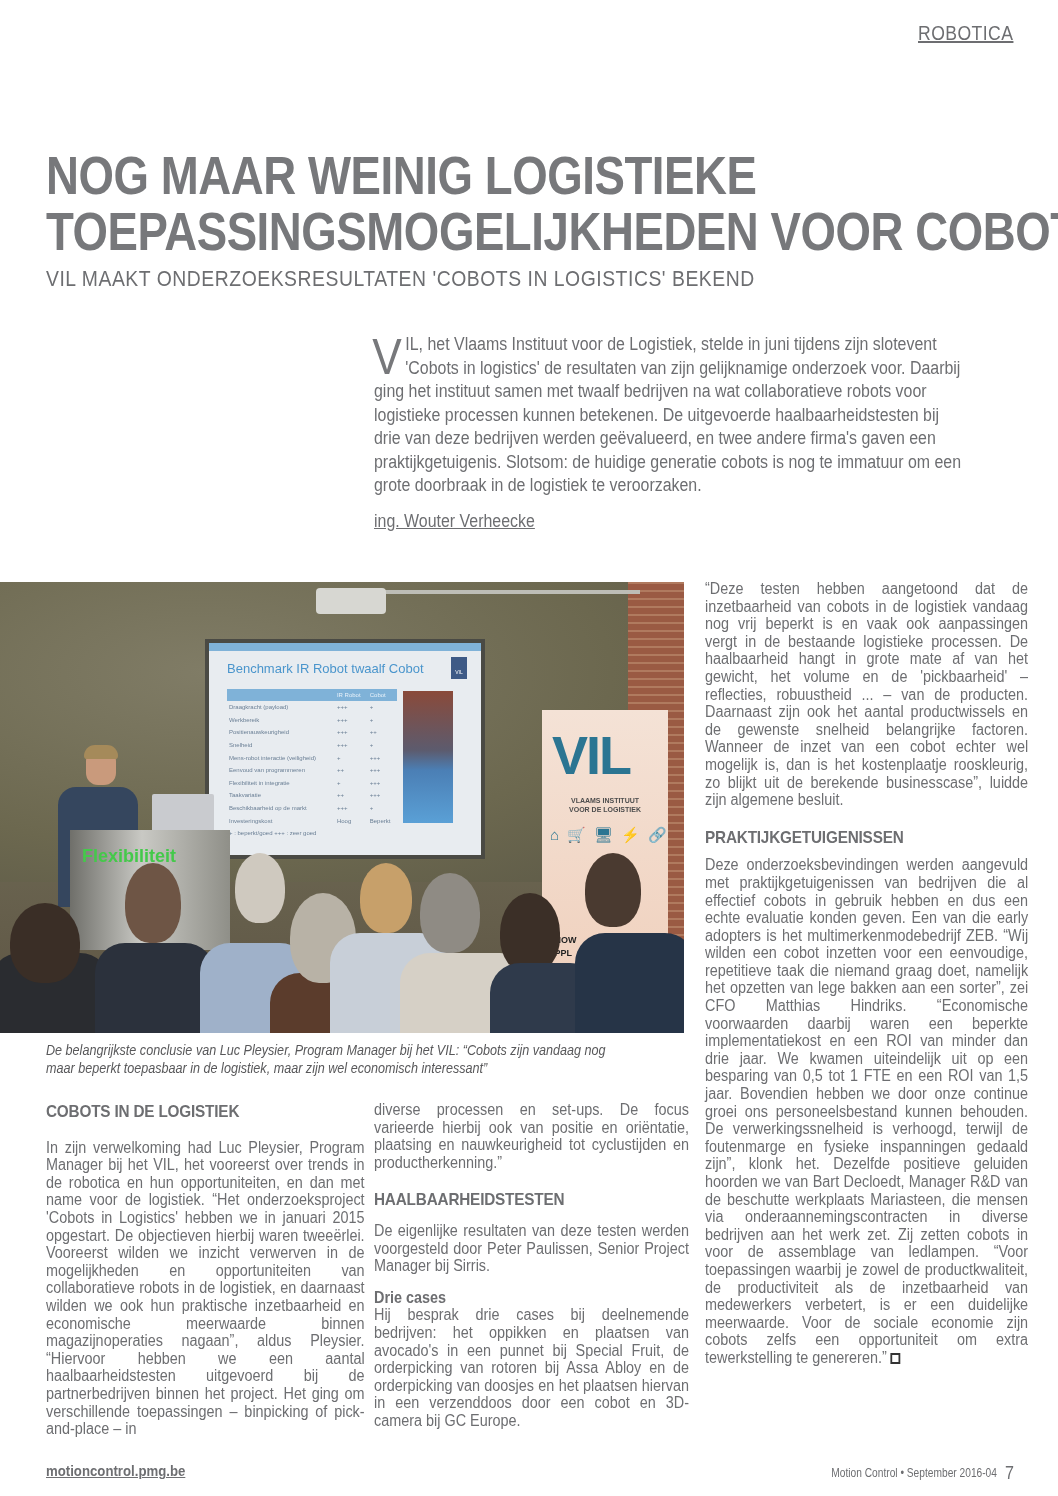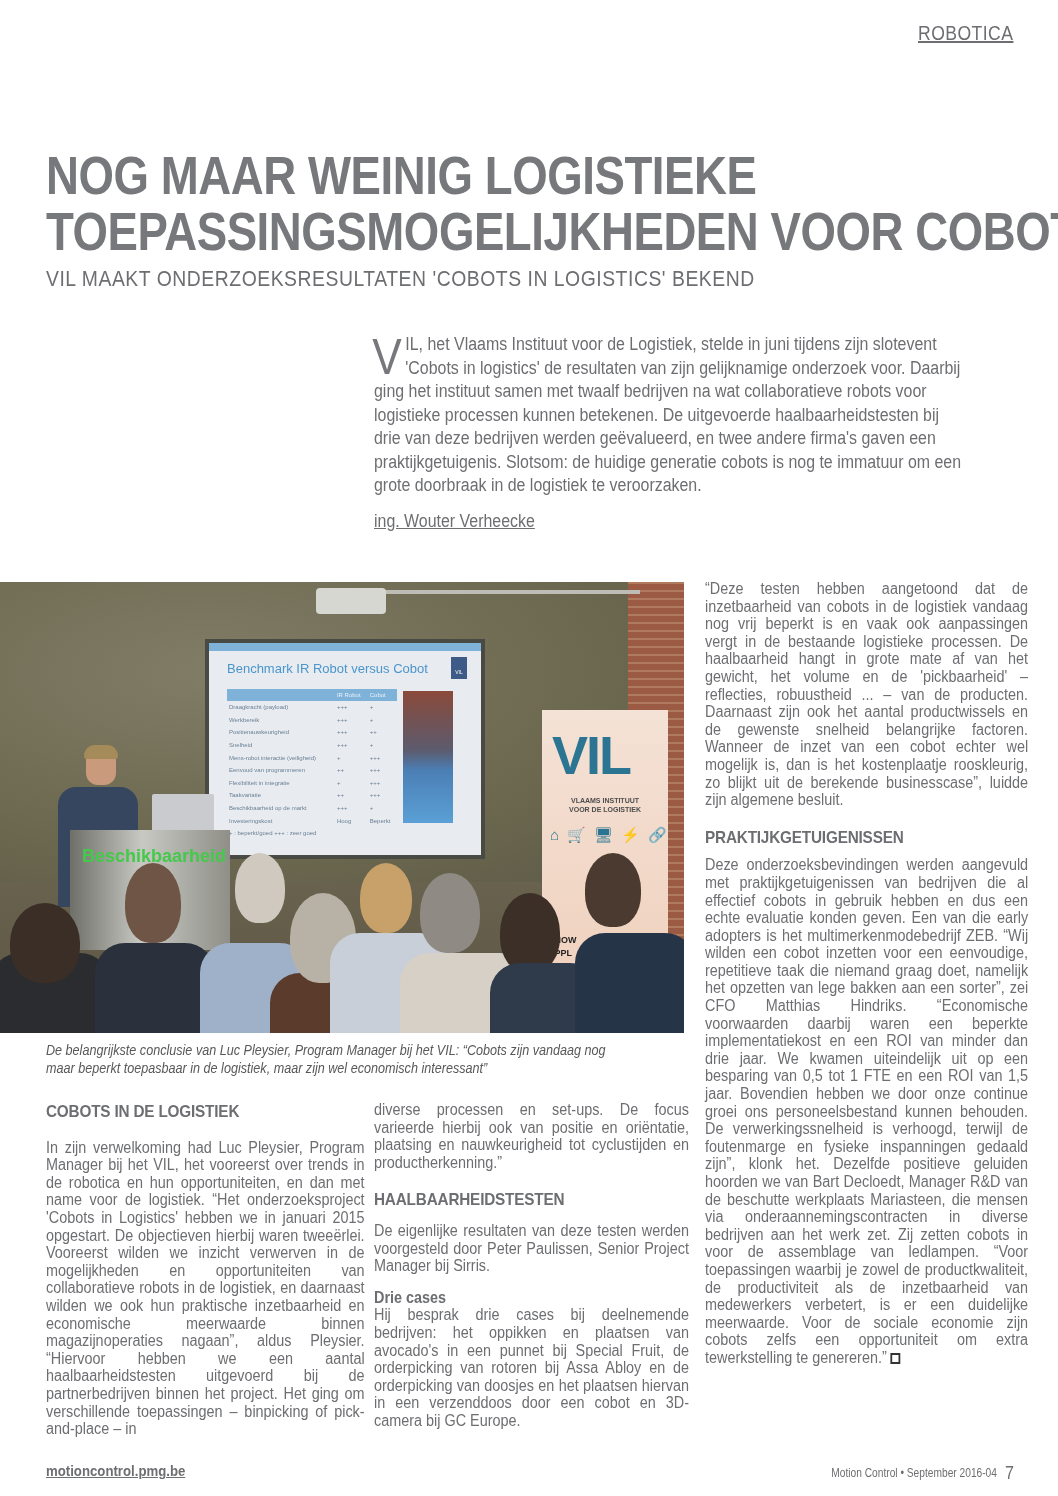--- a/index.html
+++ b/index.html
@@ -167,21 +167,21 @@
 
 <div class="photo">
   <div class="wall-light"></div>
   <div class="brick"></div>
   <div class="projector-mount"></div>
   <div class="projector"></div>
 
   <div class="screen">
     <div class="slide">
       <div class="slide-bar"></div>
-      <div class="slide-title">Benchmark IR Robot versus Cobot</div>
+      <div class="slide-title">Benchmark IR Robot twaalf Cobot</div>
       <div class="slide-logo">VIL</div>
       <table class="slide-table">
         <tbody>
             <tr>
           <th></th>
           <th>IR Robot</th>
           <th>Cobot</th>
         </tr>
         <tr>
               <td>Draagkracht (payload)</td>
@@ -242,21 +242,21 @@
     </div>
   </div>
 
   <div class="speaker">
     <div class="body"></div>
     <div class="head"></div>
     <div class="hair"></div>
   </div>
   <div class="laptop"></div>
   <div class="podium"></div>
-  <div class="podium-text">Beschikbaarheid</div>
+  <div class="podium-text">Flexibiliteit</div>
 
   <div class="banner">
     <div class="big">VIL</div>
     <div class="small">
       <div>VLAAMS INSTITUUT</div>
       <div>VOOR DE LOGISTIEK</div>
     </div>
     <div class="icons">⌂ 🛒 🖥 ⚡ 🔗</div>
     <div class="know">
       <div>KNOW</div>

